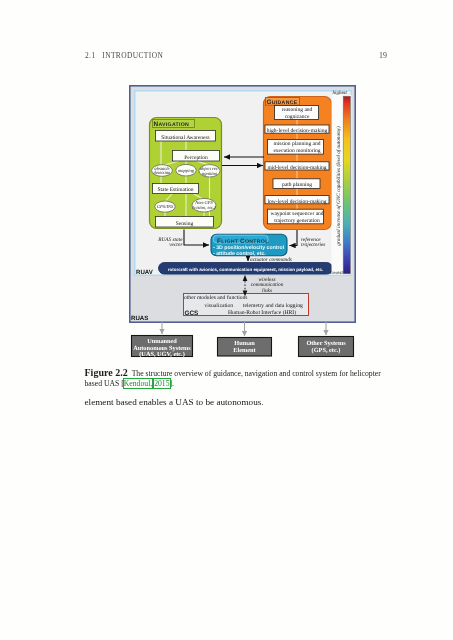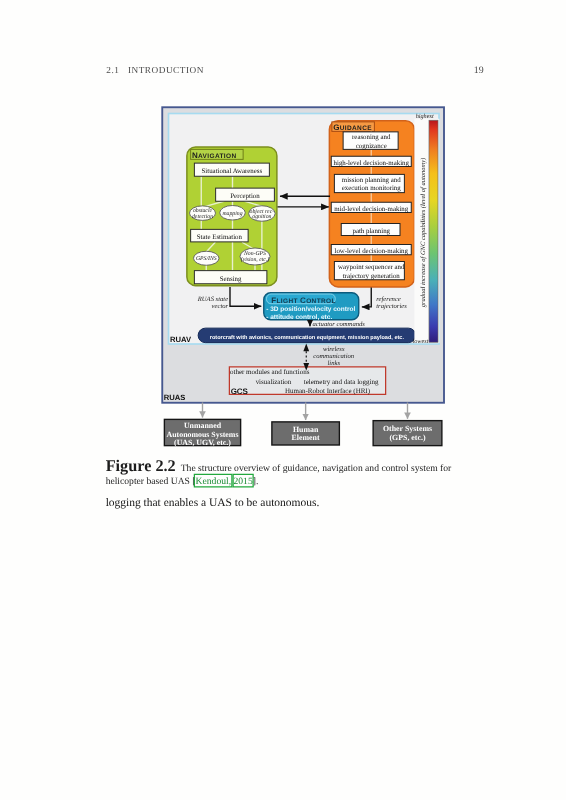--- a/index.html
+++ b/index.html
@@ -30,21 +30,21 @@
   .gcsl{font-family:"Liberation Sans",sans-serif;font-weight:bold;font-size:6.4px;fill:#111;}
   .bbx{font-size:6.3px;font-weight:bold;fill:#ffffff;}
   .lbl{font-family:"Liberation Sans",sans-serif;font-weight:bold;font-size:6.1px;fill:#0e0e0e;}
   .ital{font-size:5.3px;font-style:italic;fill:#1a1a1a;}
   .cbl{font-size:5px;font-style:italic;fill:#1a1a1a;}
   .cbc{font-size:5.2px;font-style:italic;fill:#1a1a1a;}
   .elp{font-size:4.6px;font-style:italic;fill:#1c1c1c;}
 
   
   .cap{position:absolute;left:84.5px;top:367.5px;width:307px;font-size:7.7px;line-height:10.4px;color:#1d1d1d;text-align:left;}
-  .cap b{font-weight:bold;font-size:13px;margin-right:2.2px;}
+  .cap b{font-weight:bold;font-size:10px;margin-right:2.2px;}
   .cite{color:#1a8a34;outline:0.6px solid #22a83d;}
   .bodytext{position:absolute;left:84.5px;top:397px;width:320px;font-size:9.2px;color:#161616;}
 </style>
 </head>
 <body>
 
 <div class="page">
   <div class="hdr-sec">2.1   INTRODUCTION</div>
   <div class="hdr-pg">19</div>
 
@@ -217,14 +217,14 @@
 </g>
 </svg>
   </div>
 
   <div class="cap">
     <b>Figure 2.2</b>
     <span>The structure overview of guidance, navigation and control system for helicopter based UAS</span>
     <span>[</span><span class="cite">Kendoul,</span> <span class="cite">2015</span><span>].</span>
   </div>
 
-  <div class="bodytext">logging that enables a UAS to be autonomous.</div>
+  <div class="bodytext">element based enables a UAS to be autonomous.</div>
 </div>
 
 </body></html>

